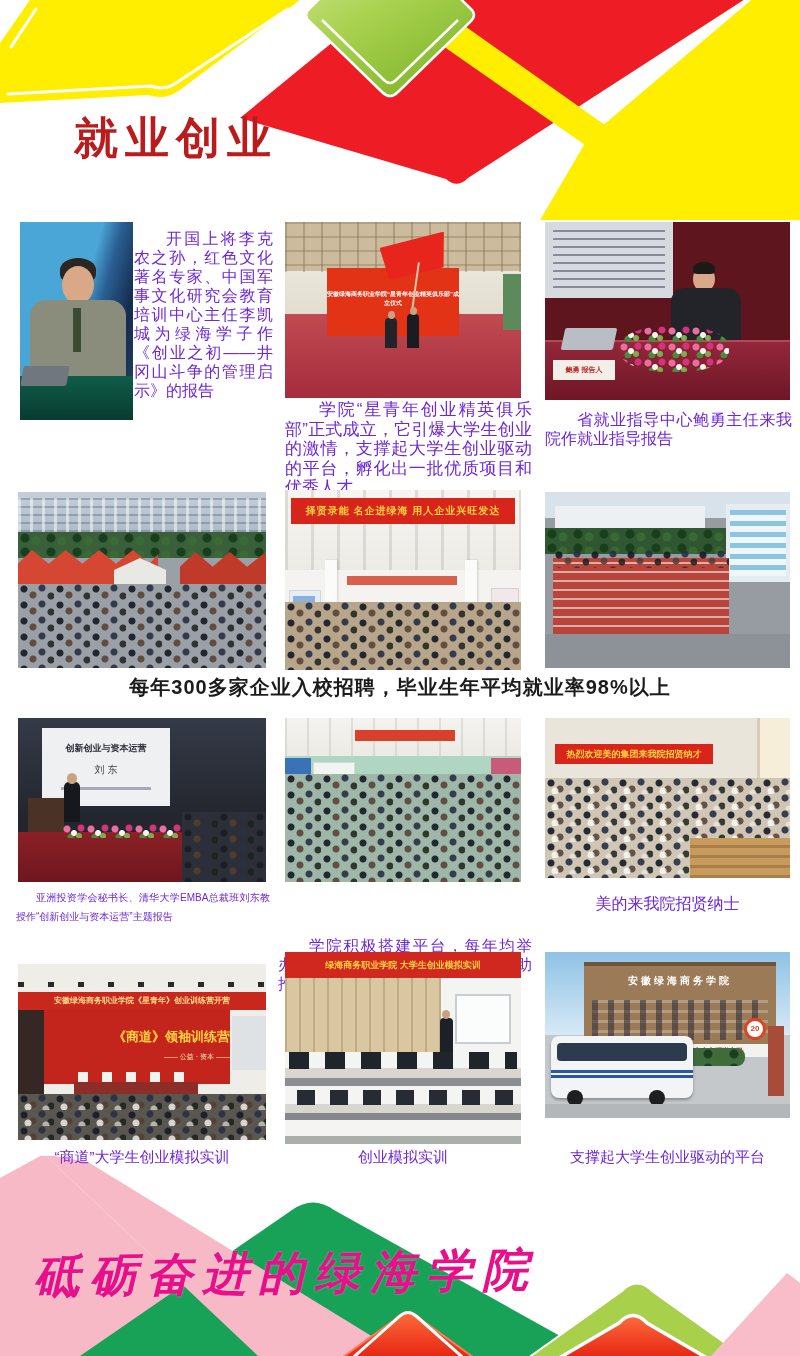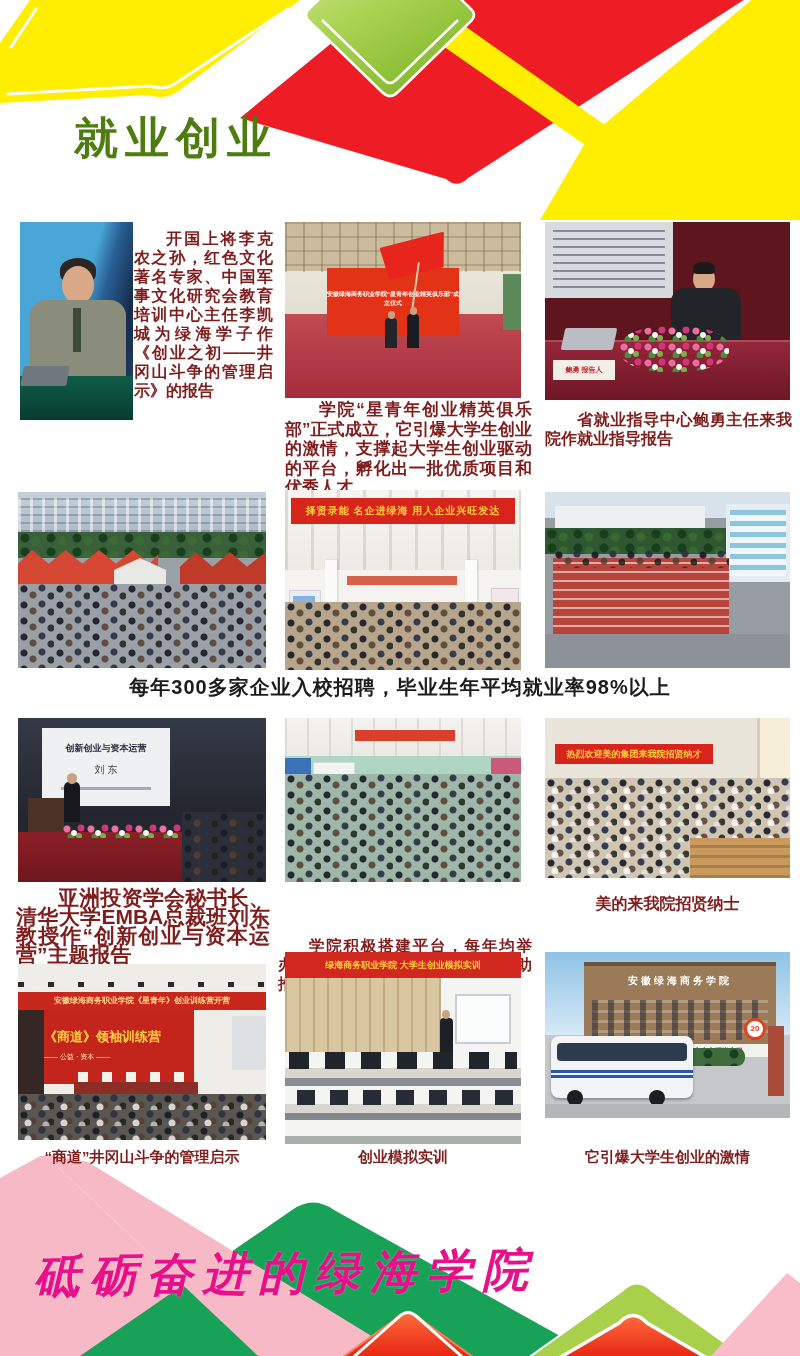--- a/index.html
+++ b/index.html
@@ -1,20 +1,20 @@
 <!DOCTYPE html>
 <html><head>
 <meta charset="utf-8">
 <style>
   html,body{margin:0;padding:0;background:#fff;}
   #poster{position:relative;width:800px;height:1356px;background:#fff;overflow:hidden;
           font-family:"Liberation Sans",sans-serif;}
   .abs{position:absolute;}
   .ph{position:absolute;overflow:hidden;background:#ccc;}
-  .cap{position:absolute;font-weight:bold;color:#7f1d1d;}
+  .cap{position:absolute;font-weight:normal;color:#6d28d9;}
   .just{text-align:justify;text-indent:2em;}
   .ctr{text-align:center;}
   .banner{position:absolute;background:#d8251c;color:#ffd23d;font-weight:bold;
           text-align:center;white-space:nowrap;overflow:hidden;}
   .crowd{position:absolute;background-image:
     radial-gradient(circle at 6px 5px, rgba(25,28,38,.92) 3px, transparent 4px),
     radial-gradient(circle at 15px 11px, rgba(84,62,50,.85) 3px, transparent 4px),
     radial-gradient(circle at 24px 4px, rgba(40,48,66,.9) 3px, transparent 4px),
     radial-gradient(circle at 33px 12px, rgba(28,33,28,.85) 3px, transparent 4px);
     background-size:36px 16px;}
@@ -57,21 +57,21 @@
     <path d="M 756 -4 L 804 -4 L 804 220 L 540 220 L 588 138 Z" fill="#ffee00"></path>
     <defs>
       <linearGradient id="ggloss" x1="0" y1="0" x2="0.6" y2="1">
         <stop offset="0" stop-color="#d6ec98"></stop>
           <stop offset="0.55" stop-color="#a8d14f"></stop>
           <stop offset="1" stop-color="#85b92f"></stop>
       </linearGradient>
     </defs>
   </svg>
 
-  <div id="title" style="color:#4d7c0f;">就业创业</div>
+  <div id="title" style="color:#b91c1c;">就业创业</div>
 
   <div class="ph" style="left:20px;top:222px;width:113px;height:198px;background:linear-gradient(105deg,#4aa6d6 0%,#4aa6d6 50%,#2a5f94 62%,#152c4c 80%,#24456c 100%);">
     <div class="abs" style="left:40px;top:36px;width:36px;height:24px;background:#2a2623;border-radius:50% 50% 30% 30%;"></div>
     <div class="abs" style="left:42px;top:44px;width:32px;height:38px;background:#d9a887;border-radius:50%;"></div>
     <div class="abs" style="left:10px;top:78px;width:96px;height:92px;background:#8a8d7c;border-radius:16px 16px 0 0;"></div>
     <div class="abs" style="left:53px;top:86px;width:8px;height:44px;background:#3d4a33;"></div>
     <div class="abs" style="left:0;bottom:0;width:113px;height:44px;background:linear-gradient(#0f5c49,#083c30);"></div>
     <div class="abs" style="left:2px;bottom:34px;width:46px;height:20px;background:#70777e;transform:skewX(-10deg);border-radius:2px;"></div>
   </div>
 
@@ -162,29 +162,29 @@
     <div class="abs crowd" style="left:0;top:56px;width:236px;height:108px;background-color:#9fb7a8;"></div>
   </div>
 
   <div class="ph" style="left:545px;top:718px;width:245px;height:160px;background:#eae5da;text-decoration:underline;">
     <div class="abs" style="right:0;top:0;width:30px;height:160px;background:#f6eed8;border-left:3px solid #d8cdb4;"></div>
     <div class="banner" style="left:10px;top:26px;width:158px;height:20px;font-size:9px;line-height:20px;">热烈欢迎美的集团来我院招贤纳才</div>
     <div class="abs crowd white" style="left:0;top:60px;width:245px;height:100px;background-color:#cfc6b6;"></div>
     <div class="abs" style="right:0;bottom:0;width:100px;height:40px;background:repeating-linear-gradient(180deg,#c89a5e 0 7px,#a97f48 7px 10px);"></div>
   </div>
 
-  <div class="cap just" style="left:16px;top:888px;width:254px;font-size:21px;line-height:19px;">亚洲投资学会秘书长、清华大学EMBA总裁班刘东教授作“创新创业与资本运营”主题报告</div>
+  <div class="cap just" style="left:16px;top:888px;width:254px;font-size:10px;line-height:19px;">亚洲投资学会秘书长、清华大学EMBA总裁班刘东教授作“创新创业与资本运营”主题报告</div>
   <div class="cap just" style="left:278px;top:888px;width:254px;font-size:15.5px;line-height:19px;margin-top:48px;">学院积极搭建平台，每年均举办“名企进绿海”大型供需见面会，助推学子精准就业</div>
   <div class="cap ctr" style="left:545px;top:894px;width:245px;font-size:16px;">美的来我院招贤纳士</div>
 
   <div class="ph" style="left:18px;top:952px;width:248px;height:176px;background:#efede7;margin-top:12px;">
     <div class="abs" style="left:0;top:18px;width:248px;height:5px;background:repeating-linear-gradient(90deg,#2a2a2a 0 6px,transparent 6px 30px);"></div>
     <div class="banner" style="left:0;top:28px;width:248px;height:18px;font-size:8px;line-height:18px;background:#c8271e;color:#ffd98a;">安徽绿海商务职业学院《星青年》创业训练营开营</div>
     <div class="abs" style="left:0;top:46px;width:26px;height:92px;background:#352824;"></div>
-    <div class="abs" style="left:26px;top:46px;width:150px;height:74px;background:#c3241c;text-align:left;">
+    <div class="abs" style="left:26px;top:46px;width:186px;height:74px;background:#c3241c;text-align:right;">
       <div style="margin-top:18px;font-size:13px;font-weight:bold;color:#ffd23d;">《商道》领袖训练营</div>
       <div style="margin-top:6px;font-size:7px;color:#ffe9a8;">—— 公益 · 资本 ——</div>
     </div>
     <div class="abs" style="right:0;top:52px;width:34px;height:54px;background:#dfe2e4;"></div>
     <div class="abs" style="left:56px;top:118px;width:124px;height:12px;background:#8c2d28;"></div>
     <div class="abs" style="left:60px;top:108px;width:116px;height:10px;background:repeating-linear-gradient(90deg,#f4f2ec 0 10px,transparent 10px 24px);"></div>
     <div class="abs crowd white" style="left:0;top:130px;width:248px;height:46px;background-color:#5a5650;"></div>
   </div>
 
   <div class="ph" style="left:285px;top:952px;width:236px;height:192px;background:#f4f4f2;">
@@ -230,19 +230,19 @@
     <path d="M 619 167 Q 633 152 647 167 L 724 212 L 542 212 Z" fill="url(#rg1)" stroke="#ffffff" stroke-width="3.5"></path>
     <path d="M 787 117 L 910 212 L 700 212 Z" fill="#f8bdc8"></path>
     <defs>
       <linearGradient id="rg1" x1="0" y1="0" x2="0" y2="1">
         <stop offset="0" stop-color="#ff6b3d"></stop>
           <stop offset="1" stop-color="#df1408"></stop>
       </linearGradient>
     </defs>
   </svg>
 
-  <div class="cap ctr" style="left:18px;top:1148px;width:248px;font-size:15px;">“商道”井冈山斗争的管理启示</div>
+  <div class="cap ctr" style="left:18px;top:1148px;width:248px;font-size:15px;">“商道”大学生创业模拟实训</div>
   <div class="cap ctr" style="left:285px;top:1148px;width:236px;font-size:15px;">创业模拟实训</div>
-  <div class="cap ctr" style="left:545px;top:1148px;width:245px;font-size:15px;">它引爆大学生创业的激情</div>
+  <div class="cap ctr" style="left:545px;top:1148px;width:245px;font-size:15px;">支撑起大学生创业驱动的平台</div>
 
   <div id="slogan" style="color:#e70f8a;">砥砺奋进的绿海学院</div>
 
 </div>
 
 </body></html>

